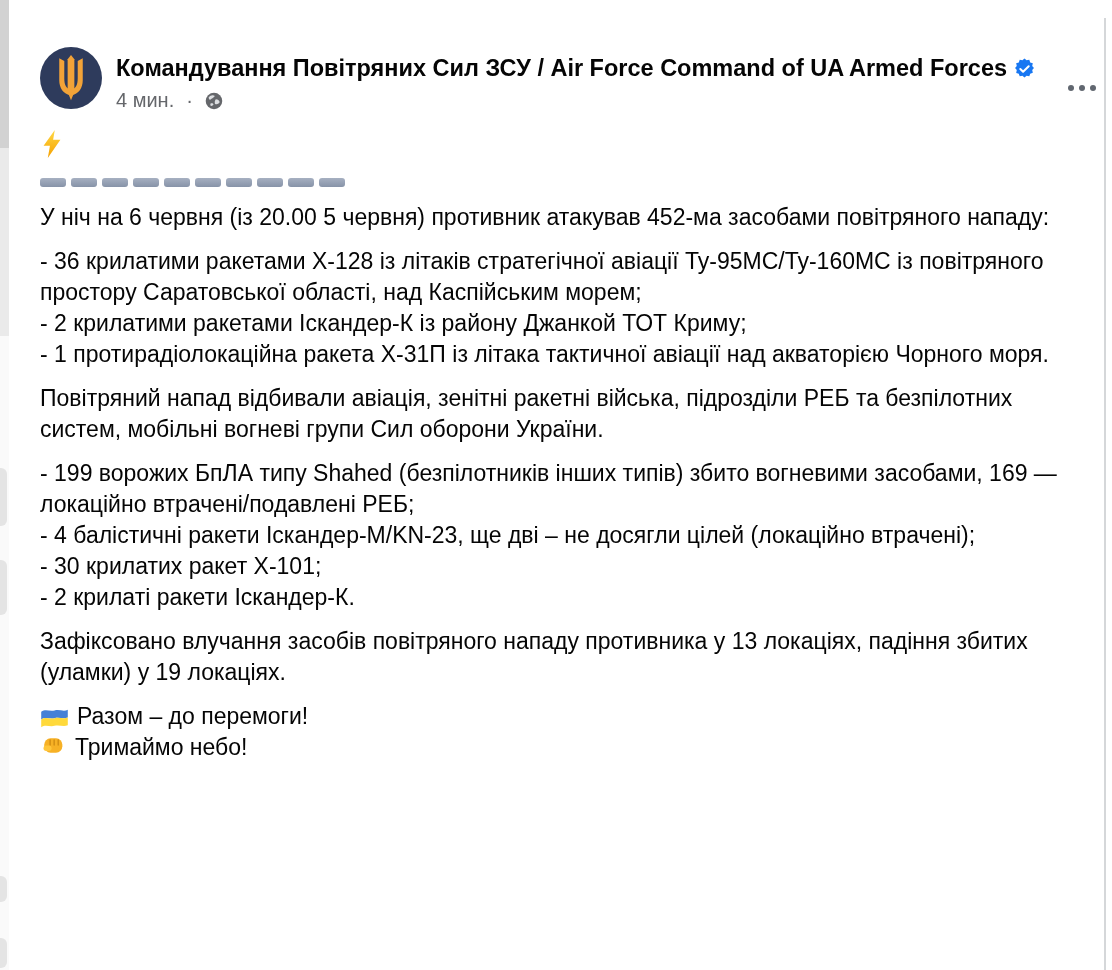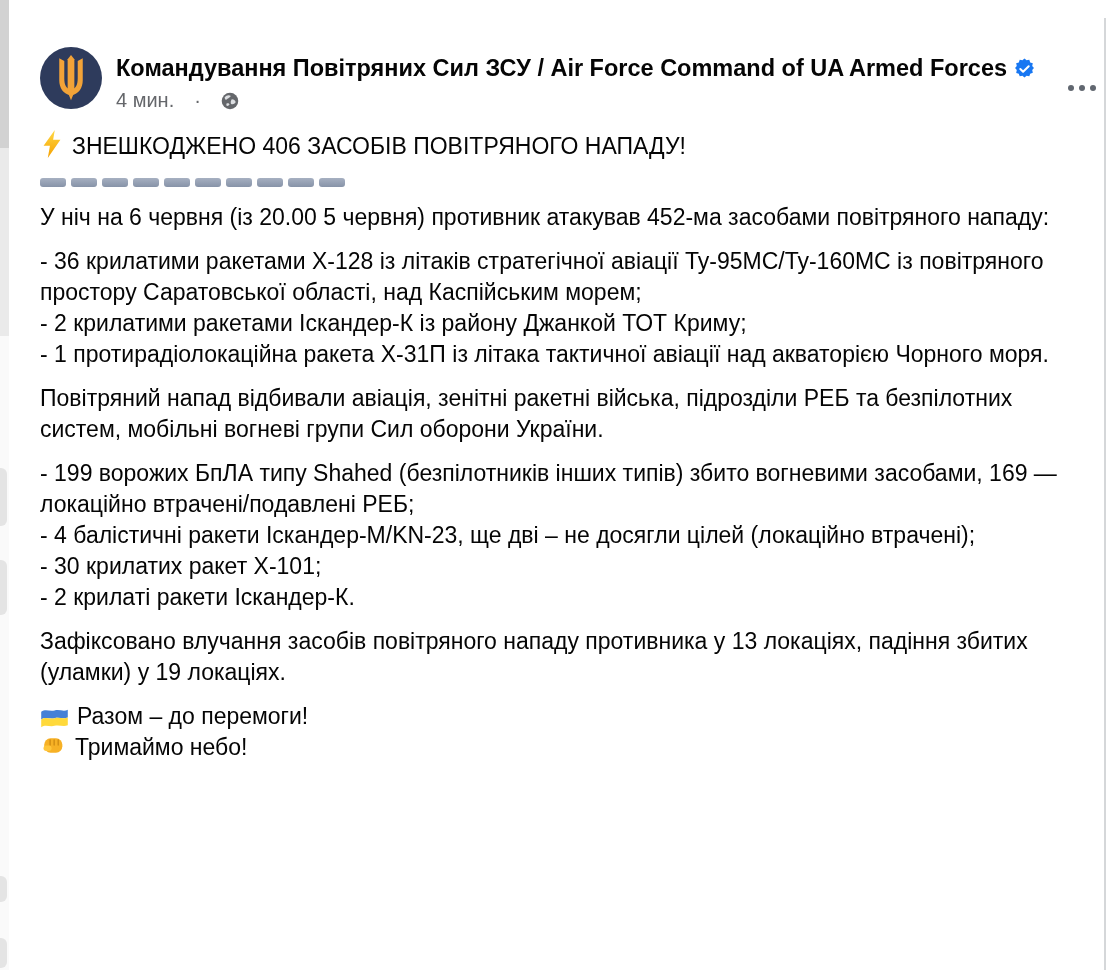--- a/index.html
+++ b/index.html
@@ -23,21 +23,21 @@
 
   .header-row { position:relative; display:flex; align-items:flex-start; }
   .avatar {
     width:62px; height:62px; border-radius:50%; background:#2E3B5C;
     display:flex; align-items:center; justify-content:center; flex:0 0 62px; cursor:pointer;
   }
   .header-text { margin-left:14px; padding-top:8px; min-width:0; }
   .page-name-row { white-space:nowrap; }
   .page-name { font-size:23.5px; font-weight:bold; color:#050505; cursor:pointer; }
   .badge { margin-left:7px; vertical-align:-3px; }
-  .meta { margin-top:7px; font-size:20px; color:#65676B; display:flex; align-items:center; gap:20px; }
+  .meta { margin-top:7px; font-size:20px; color:#65676B; display:flex; align-items:center; gap:12px; }
   .meta .ts { cursor:pointer; }
   .menu-dots {
     position:absolute; right:-12px; top:30px; display:flex; gap:5px; padding:8px; cursor:pointer;
   }
   .menu-dots .dot { width:6px; height:6px; border-radius:50%; background:#616770; }
 
   .content { margin-top:18px; font-size:23px; line-height:31px; }
   .block + .block { margin-top:13px; }
   .divider { height:14px; display:flex; align-items:center; }
   .divider .dash {
@@ -101,21 +101,21 @@
 
     <div class="block">
       <svg class="inline-emoji" width="24" height="28" viewBox="0 0 22 30">
         <defs>
             <linearGradient id="boltg" x1="0" y1="0" x2="0" y2="1">
           <stop offset="0" stop-color="#FFD945"></stop>
               <stop offset="1" stop-color="#F5A000"></stop>
         </linearGradient>
           </defs>
         <path d="M14 0 L2 17 H8.8 L6.5 30 L20 10.5 H12.2 Z" fill="url(#boltg)"></path>
-      </svg><span>ЗНЕШКОДЖЕНО 406 ЗАСОБІВ ПОВІТРЯНОГО НАПАДУ!</span>
+      </svg>
     </div>
 
     <div class="block divider">
         <span class="dash"></span>
         <span class="dash"></span>
         <span class="dash"></span>
         <span class="dash"></span>
         <span class="dash"></span>
         <span class="dash"></span>
         <span class="dash"></span>

